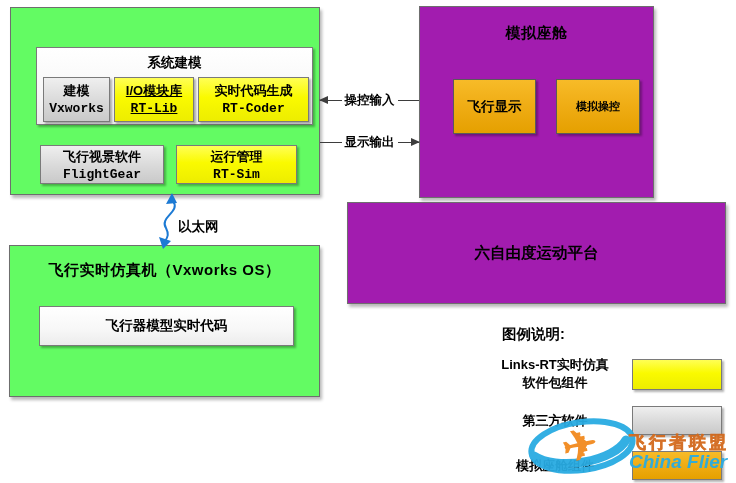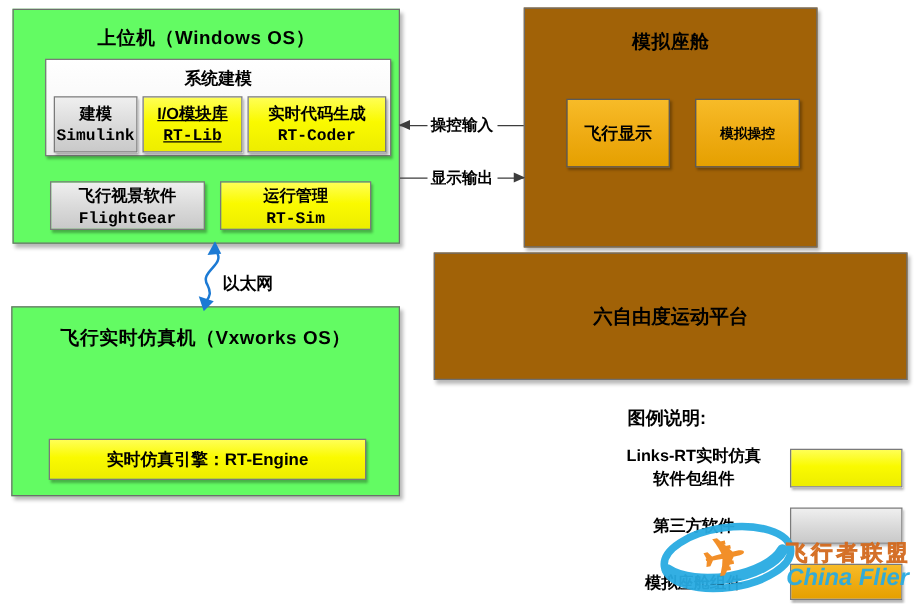--- a/index.html
+++ b/index.html
@@ -10,21 +10,21 @@
     overflow:hidden; font-weight:bold; color:#000;
   }
   .abs { position:absolute; }
 
   
   .panel {
     position:absolute; border:1.5px solid #6e6e6e;
     box-shadow:2px 3px 3px rgba(0,0,0,0.28);
   }
   .panel-green { background:#63fb63; }
-  .panel-blue  { background:#a16207; }
+  .panel-blue  { background:#a21caf; }
   .panel-title { text-align:center; font-size:15px; letter-spacing:0.5px; }
 
   
   .node {
     position:absolute; border:1px solid #7a7a7a; text-align:center;
     box-shadow:1.5px 2px 2px rgba(0,0,0,0.3);
   }
   .node-white  { background:linear-gradient(180deg,#ffffff 0%,#f7f7f7 60%,#ececec 100%); }
   .node-gray   { background:linear-gradient(180deg,#efefef 0%,#d9d9d9 55%,#c9c9c9 100%); }
   .node-yellow { background:linear-gradient(180deg,#ffff55 0%,#fafa00 45%,#eded00 100%); }
@@ -55,28 +55,27 @@
 
   .eth-label { position:absolute; left:178px; top:218px; font-size:13.5px; }
   .watermark { position:absolute; left:522px; top:404px; opacity:0.95; z-index:9; pointer-events:none; }
 </style>
 </head>
 <body>
 
 <div class="stage">
 
   <div class="panel panel-green" style="left:10px; top:7px; width:310px; height:188px;">
-    <div class="panel-title" style="padding-top:13px;">上位机（Windows OS）</div>
 
     <div class="node node-white" style="left:25px; top:39px; width:277px; height:78px;">
       <div style="font-size:13.5px; padding-top:6px;">系统建模</div>
 
       <div class="node node-gray" style="left:6px; top:29px; width:67px; height:45px; padding-top:3px;">
         <div class="l1">建模</div>
-        <div class="l2">Simulink</div>
+        <div class="l2">Vxworks</div>
       </div>
 
       <div class="node node-yellow" style="left:77px; top:29px; width:80px; height:45px; padding-top:3px;text-decoration:underline;">
         <div class="l1">I/O模块库</div>
         <div class="l2">RT-Lib</div>
       </div>
 
       <div class="node node-yellow" style="left:161px; top:29px; width:111px; height:45px; padding-top:3px;">
         <div class="l1">实时代码生成</div>
         <div class="l2">RT-Coder</div>
@@ -100,22 +99,22 @@
     <div class="node node-orange center-flex" style="left:33px; top:72px; width:83px; height:55px; font-size:13.5px;">飞行显示</div>
 
     <div class="node node-orange center-flex" style="left:136px; top:72px; width:84px; height:55px; font-size:11px;">模拟操控</div>
   </div>
 
   <div class="panel panel-blue center-flex" style="left:347px; top:202px; width:379px; height:102px; font-size:15.5px; display:flex;text-align:center;">六自由度运动平台</div>
 
   <div class="panel panel-green" style="left:9px; top:245px; width:311px; height:152px;">
     <div class="panel-title" style="padding-top:15px;">飞行实时仿真机（Vxworks OS）</div>
 
+    <div class="node node-white center-flex" style="left:29px; top:60px; width:255px; height:40px; font-size:13.5px;">飞行器模型实时代码</div>
 
-    <div class="node node-yellow center-flex" style="left:29px; top:105px; width:254px; height:33px; font-size:13.5px;">实时仿真引擎：RT-Engine</div>
   </div>
 
   <div class="h-conn" style="left:320px; top:100px; width:99px;">
     <span class="ah ah-left"></span>
     <span class="conn-label">操控输入</span>
   </div>
 
   <div class="h-conn" style="left:320px; top:142px; width:99px;">
     <span class="ah ah-right"></span>
     <span class="conn-label">显示输出</span>

